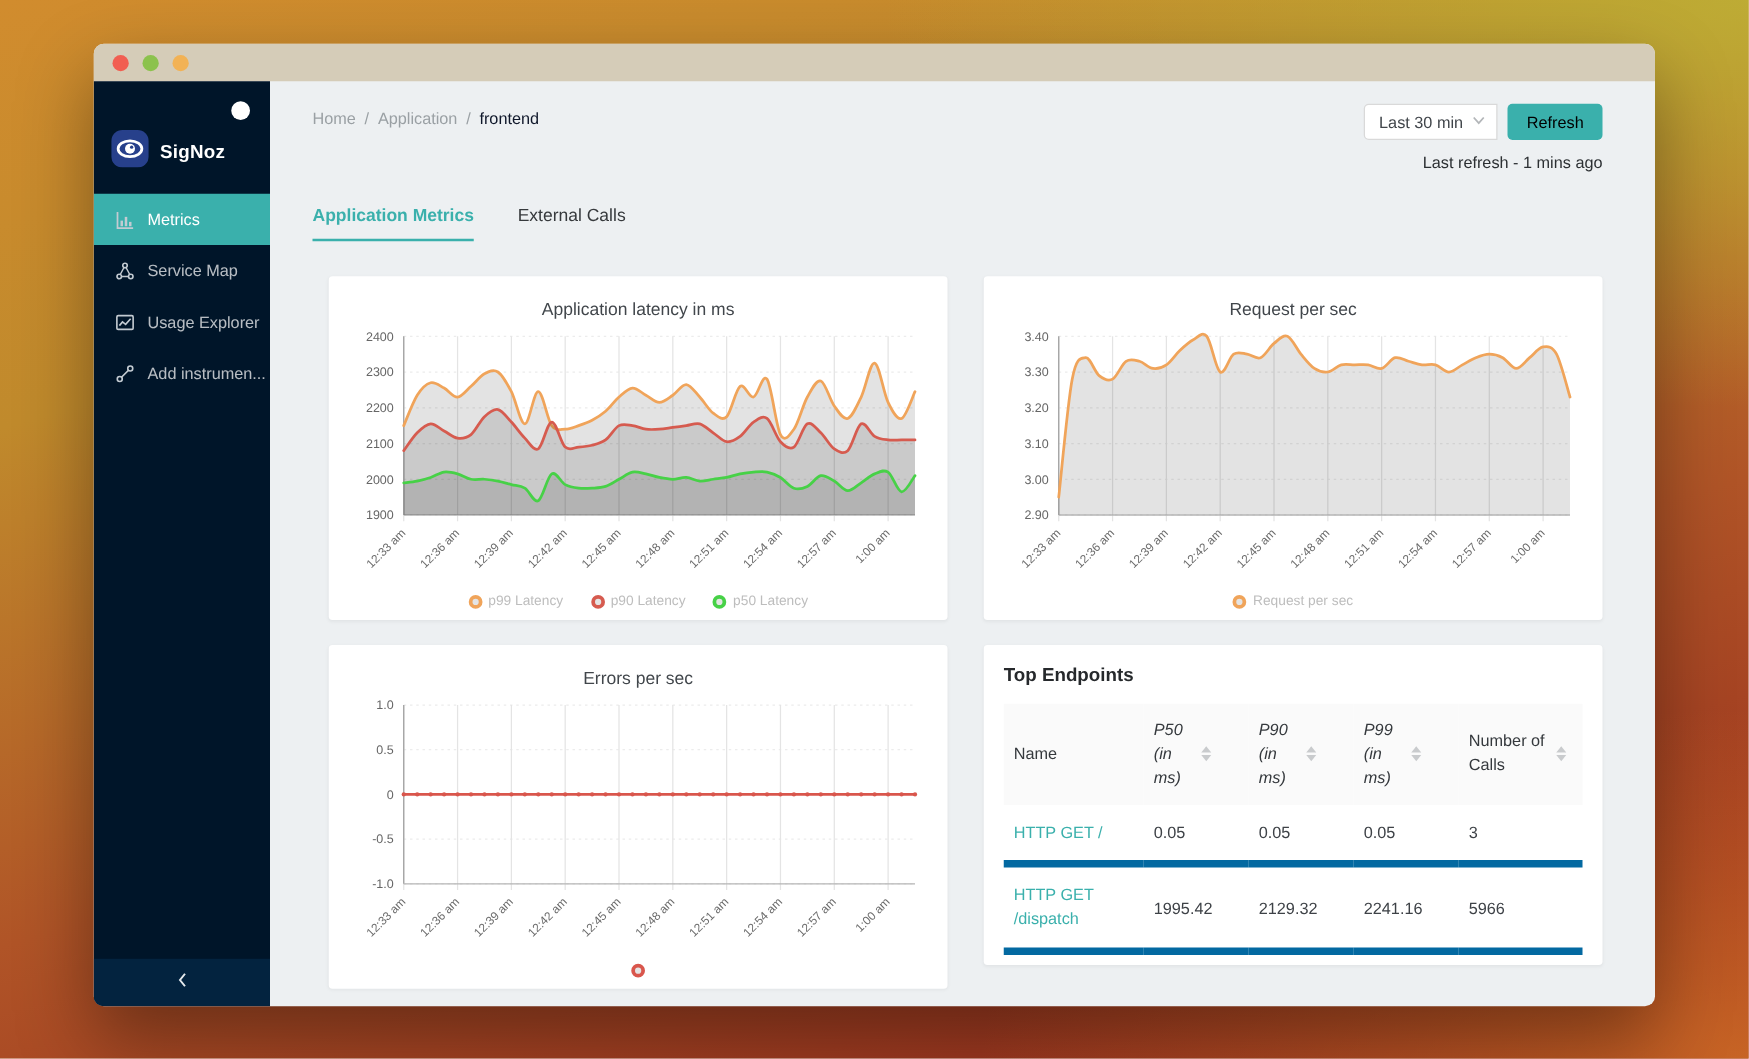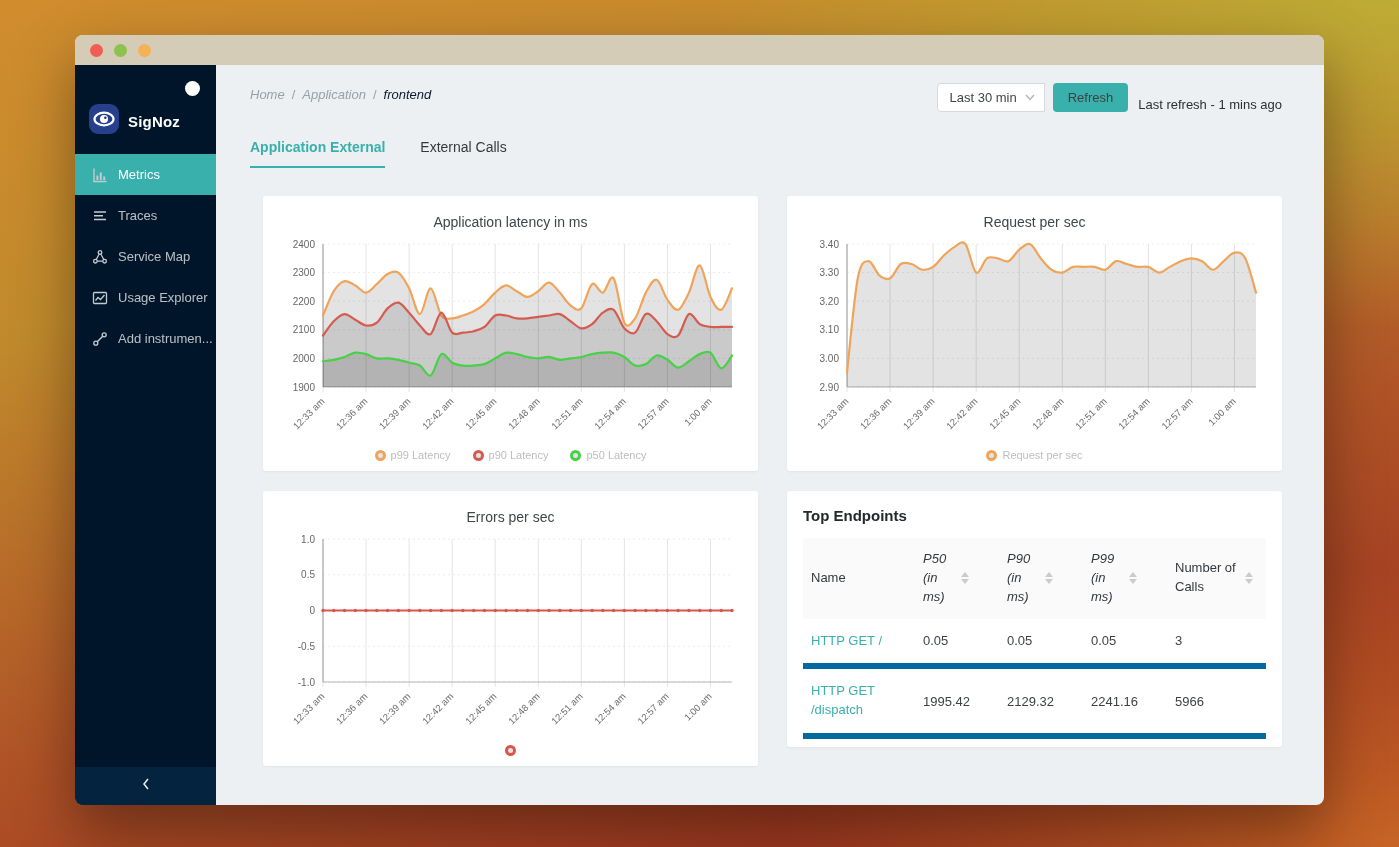--- a/index.html
+++ b/index.html
@@ -32,28 +32,28 @@
   .menu{ display:flex; flex-direction:column; }
   .menu-item{ height:41px; display:flex; align-items:center; gap:10px; padding-left:17px; color:rgba(255,255,255,.72); font-size:13px; cursor:pointer; }
   .menu-item .mi-icon{ width:16px; height:16px; display:inline-flex; }
   .menu-item.active{ background:var(--accent,#3ab0ac); color:#fff; }
   .trigger{ position:absolute; left:0; right:0; bottom:0; height:38px; background:#03233f; display:flex; align-items:center; justify-content:center; color:#e4e9ed; cursor:pointer; }
 
   
   .main{ flex:1; padding:18px 42px 0 34px; overflow:hidden; }
   .topbar{ display:flex; justify-content:space-between; align-items:flex-start; }
   .breadcrumb{ font-size:13px; color:#9aa0a4; padding-top:4px; }
-  .breadcrumb .crumb{ cursor:pointer;font-style:italic; }
+  .breadcrumb .crumb{ cursor:pointer; }
   .breadcrumb .crumb.current{ color:#0f172a; cursor:default; }
   .breadcrumb .sep{ margin:0 7px; color:#9aa0a4; }
-  .controls{ display:flex; flex-direction:row; align-items:flex-end; gap:10px; }
+  .controls{ display:flex; flex-direction:column; align-items:flex-end; gap:10px; }
   .controls-row{ display:flex; }
   .select{ height:29px; min-width:95px; background:#fff; border:1px solid #d9d9d9; border-radius:4px 0 0 4px; display:flex; align-items:center; gap:8px; padding:0 9px 0 11px; font-size:13px; color:#40454a; cursor:pointer; }
   .select .chev{ color:#b3b6b9; font-size:10px; }
-  .btn-refresh{ height:29px; padding:0 15px; background:var(--accent,#3ab0ac); border:none; border-radius:4px; color:#404040; font-size:13px; font-family:inherit; cursor:pointer; margin-left:8px; }
+  .btn-refresh{ height:29px; padding:0 15px; background:var(--accent,#3ab0ac); border:none; border-radius:4px; color:#000000; font-size:13px; font-family:inherit; cursor:pointer; margin-left:8px; }
   .last-refresh{ font-size:13px; color:#2c3033; }
 
   .tabs{ display:flex; gap:35px; margin-top:27px; font-size:14px; }
   .tab{ padding-bottom:11px; color:#36393c; cursor:pointer; border-bottom:2px solid transparent; }
   .tab.active{ color:var(--accent,#3ab0ac); font-weight:bold; border-bottom-color:var(--accent,#3ab0ac); }
 
   .grid{ margin-top:28px; margin-left:13px; display:grid; grid-template-columns:495px 495px; column-gap:29px; row-gap:20px; align-items:start; }
   .card{ background:#fff; border-radius:3px; padding:14px 16px 8px; box-shadow:0 1px 3px rgba(0,0,0,.05); }
   .chart-card{ height:275px; }
   .card h3{ font-size:14px; font-weight:500; color:#41464b; text-align:center; margin:4px 0 6px; }
@@ -108,28 +108,20 @@
             <div class="menu-item active">
               <span class="mi-icon">
                 <svg width="16" height="16" viewBox="0 0 16 16">
                   <path d="M2 1.5v13h12.5" fill="none" stroke="#c3cbd2" stroke-width="1.4"></path>
                   <rect x="4.4" y="8.5" width="2" height="4.5" fill="#c3cbd2"></rect>
                   <rect x="7.8" y="5.5" width="2" height="7.5" fill="#c3cbd2"></rect>
                   <rect x="11.2" y="9.5" width="2" height="3.5" fill="#c3cbd2"></rect>
                 </svg>
               </span>
               <span>Metrics</span>
-            </div>
-            <div class="menu-item">
-              <span class="mi-icon">
-                <svg width="16" height="16" viewBox="0 0 16 16">
-                  <path d="M2 4h12M2 7.7h9M2 11.4h12" fill="none" stroke="#c3cbd2" stroke-width="1.5"></path>
-                </svg>
-              </span>
-              <span>Traces</span>
             </div>
             <div class="menu-item">
               <span class="mi-icon">
                 <svg width="16" height="16" viewBox="0 0 16 16">
                   <circle cx="8" cy="3.4" r="1.8" fill="none" stroke="#c3cbd2" stroke-width="1.3"></circle>
                   <circle cx="3.4" cy="12.2" r="1.8" fill="none" stroke="#c3cbd2" stroke-width="1.3"></circle>
                   <circle cx="12.6" cy="12.2" r="1.8" fill="none" stroke="#c3cbd2" stroke-width="1.3"></circle>
                   <path d="M7.2 5 4.2 10.6M8.8 5l3 5.6M5.2 12.2h5.6" stroke="#c3cbd2" stroke-width="1.2"></path>
                 </svg>
               </span>
@@ -177,21 +169,21 @@
                     </svg>
                 </span>
               </div>
               <button class="btn-refresh">Refresh</button>
             </div>
             <div class="last-refresh">Last refresh - 1 mins ago</div>
           </div>
         </div>
 
         <div class="tabs" id="tabs">
-            <div class="tab active">Application External</div>
+            <div class="tab active">Application Metrics</div>
             <div class="tab">External Calls</div>
           </div>
 
         <div class="grid">
           <section class="card chart-card">
             <h3>Application latency in ms</h3>
             <svg width="463" height="205">
                 <line x1="44" y1="151" x2="453" y2="151" stroke="#ececec" stroke-width="1" stroke-dasharray="2,3"></line>
                 <text x="36" y="154.5" text-anchor="end" font-size="10" fill="#666">1900</text>
                 <line x1="44" y1="122.4" x2="453" y2="122.4" stroke="#ececec" stroke-width="1" stroke-dasharray="2,3"></line>

